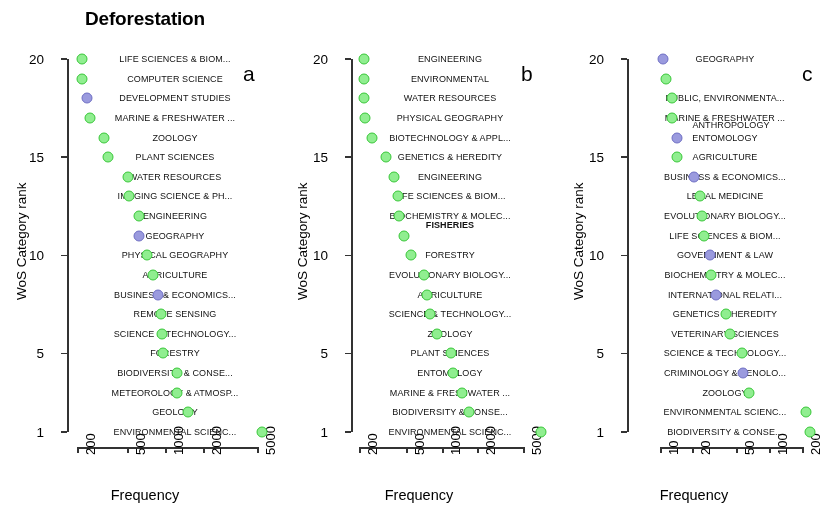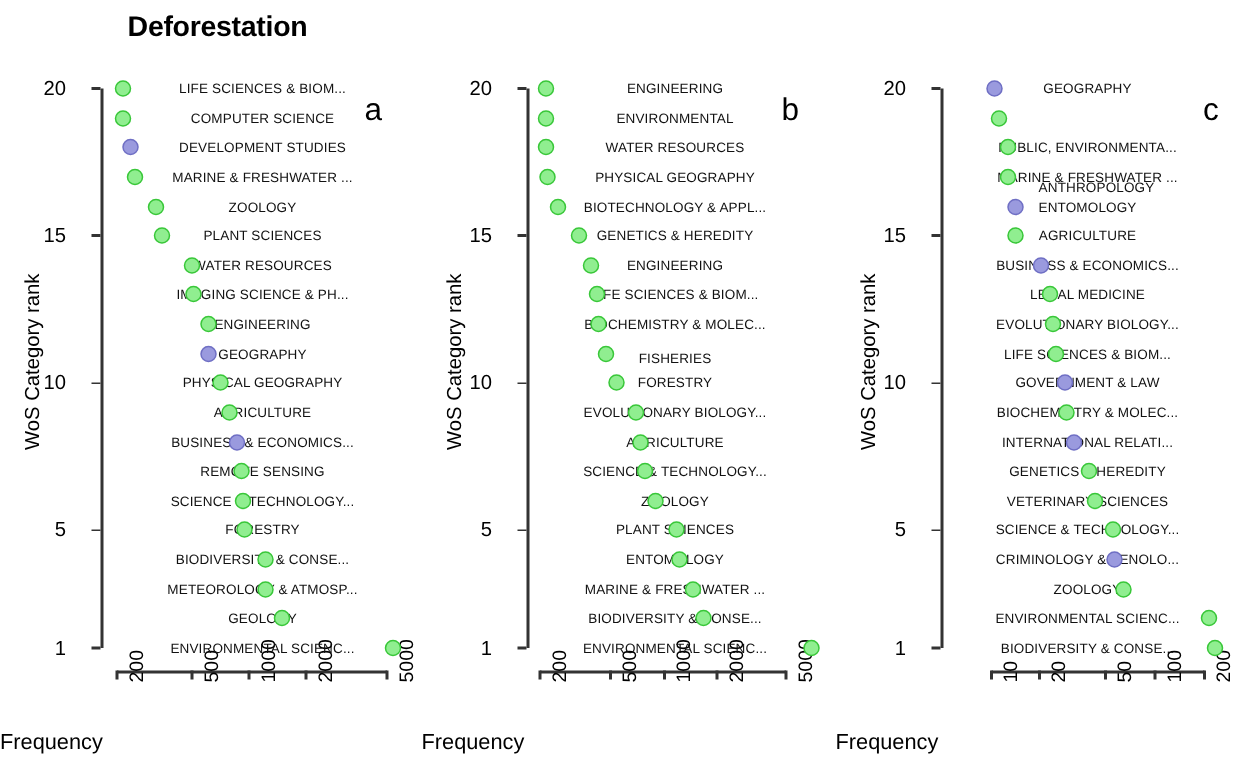--- a/index.html
+++ b/index.html
@@ -8,21 +8,21 @@
   #fig{position:relative;width:657px;height:512px;}
 
   .panel{position:absolute;top:0;height:512px;}
   .ptitle{position:absolute;width:100%;text-align:center;
           font-size:19px;font-weight:bold;letter-spacing:-0.2px;}
   .plabel{position:absolute;font-size:21px;font-weight:400;
           font-family:"Liberation Sans",sans-serif;}
 
   .ylabel{position:absolute;font-size:13.5px;
           transform:rotate(-90deg);transform-origin:left top;white-space:nowrap;}
-  .xlabel{position:absolute;font-size:14.5px;width:100%;}
+  .xlabel{position:absolute;font-size:14.5px;text-align:center;width:100%;}
 
   
   .axline{position:absolute;background:#333;}
   .vax{width:1.6px;}
   .hax{height:1.6px;}
   .tick-v{position:absolute;height:1.6px;width:6px;background:#333;}
   .tick-h{position:absolute;width:1.6px;height:6px;background:#333;}
 
   .ytl{position:absolute;font-size:13.5px;text-align:right;
        transform:translateY(-50%);white-space:nowrap;}
@@ -137,21 +137,21 @@
       <div class="xlabel" style="left: 0px; top: 487px; width: 276px;">Frequency</div>
       <div class="catlabel" style="left: 169px; top: 59px;">ENGINEERING</div>
       <div class="catlabel" style="left: 169px; top: 78.6316px;">ENVIRONMENTAL</div>
       <div class="catlabel" style="left: 169px; top: 98.2632px;">WATER RESOURCES</div>
       <div class="catlabel" style="left: 169px; top: 117.895px;">PHYSICAL GEOGRAPHY</div>
       <div class="catlabel" style="left: 169px; top: 137.526px;">BIOTECHNOLOGY &amp; APPL...</div>
       <div class="catlabel" style="left: 169px; top: 157.158px;">GENETICS &amp; HEREDITY</div>
       <div class="catlabel" style="left: 169px; top: 176.789px;">ENGINEERING</div>
       <div class="catlabel" style="left: 169px; top: 196.421px;">LIFE SCIENCES &amp; BIOM...</div>
       <div class="catlabel" style="left: 169px; top: 216.053px;">BIOCHEMISTRY &amp; MOLEC...</div>
-      <div class="catlabel" style="left: 169px; top: 239px;">FISHERIES</div>
+      <div class="catlabel" style="left: 169px; top: 225px; font-weight: bold;">FISHERIES</div>
       <div class="catlabel" style="left: 169px; top: 255.316px;">FORESTRY</div>
       <div class="catlabel" style="left: 169px; top: 274.947px;">EVOLUTIONARY BIOLOGY...</div>
       <div class="catlabel" style="left: 169px; top: 294.579px;">AGRICULTURE</div>
       <div class="catlabel" style="left: 169px; top: 314.211px;">SCIENCE &amp; TECHNOLOGY...</div>
       <div class="catlabel" style="left: 169px; top: 333.842px;">ZOOLOGY</div>
       <div class="catlabel" style="left: 169px; top: 353.474px;">PLANT SCIENCES</div>
       <div class="catlabel" style="left: 169px; top: 373.105px;">ENTOMOLOGY</div>
       <div class="catlabel" style="left: 169px; top: 392.737px;">MARINE &amp; FRESHWATER ...</div>
       <div class="catlabel" style="left: 169px; top: 412.368px;">BIODIVERSITY &amp; CONSE...</div>
       <div class="catlabel" style="left: 169px; top: 432px;">ENVIRONMENTAL SCIENC...</div>

